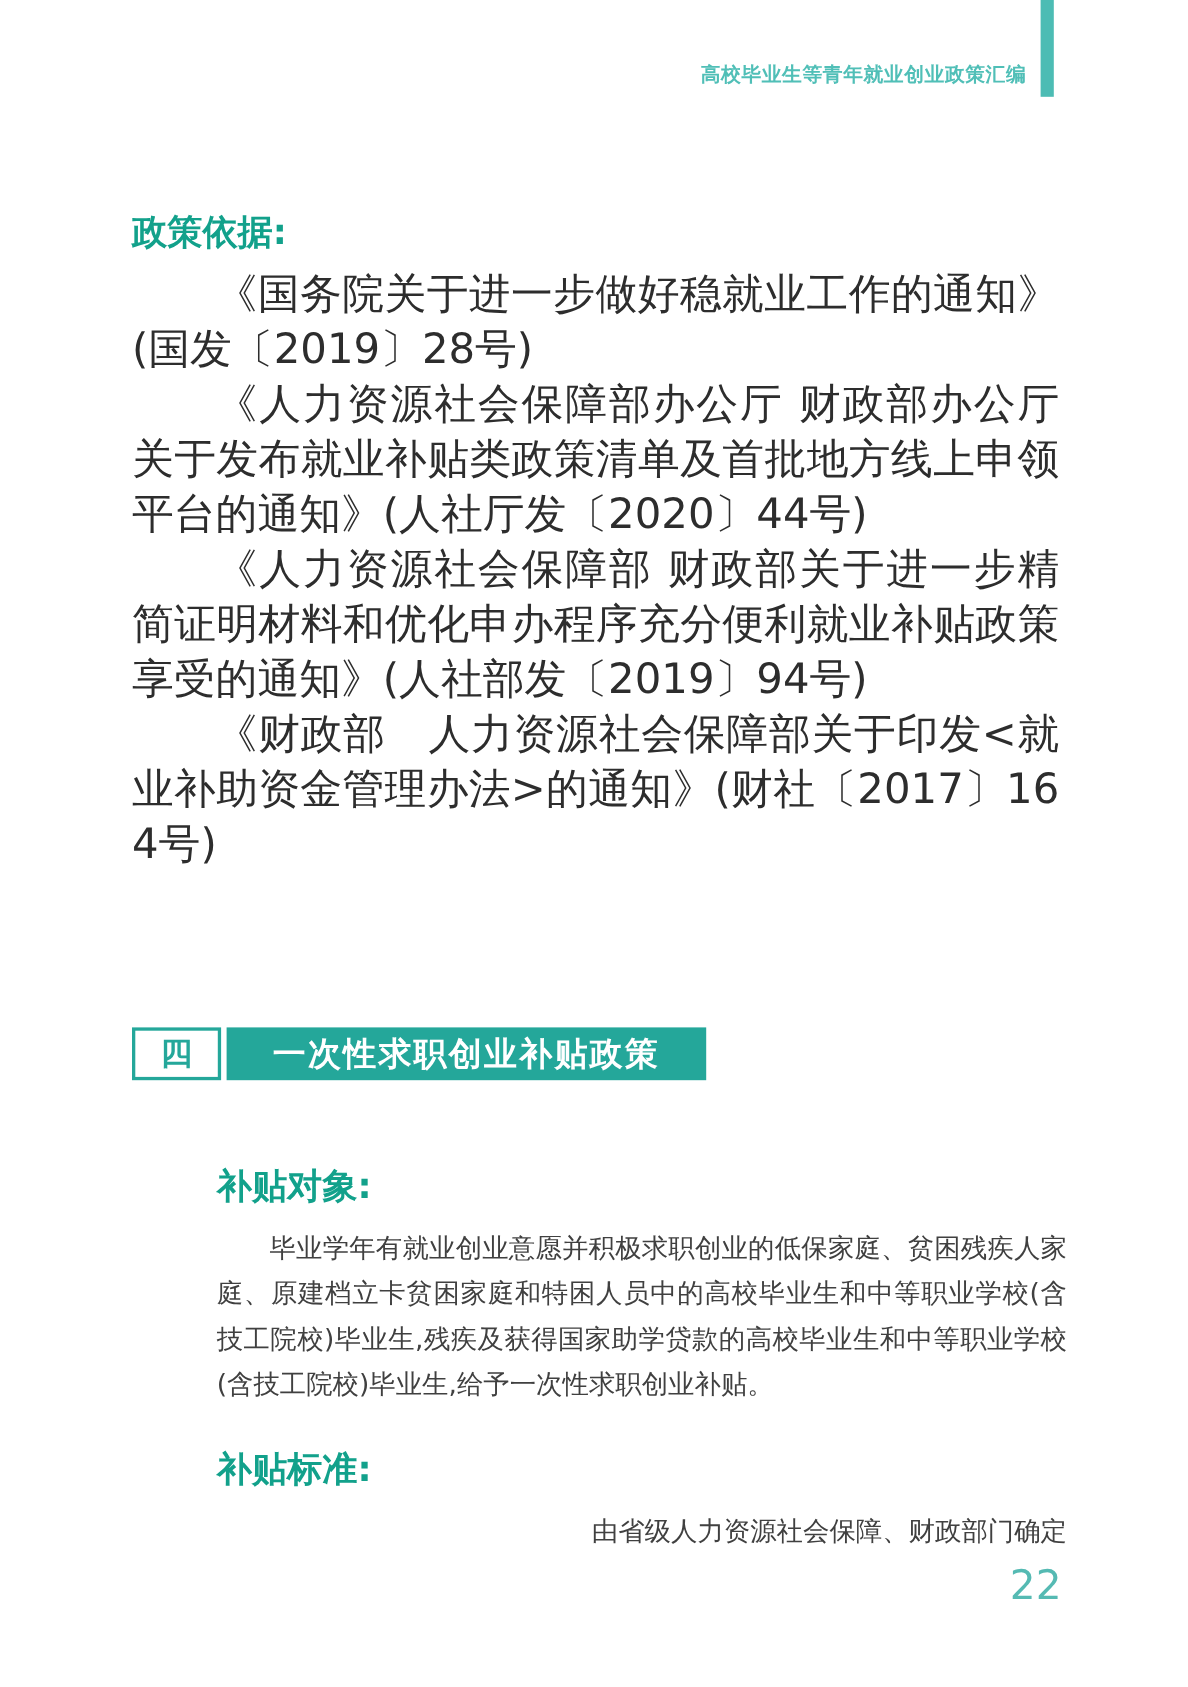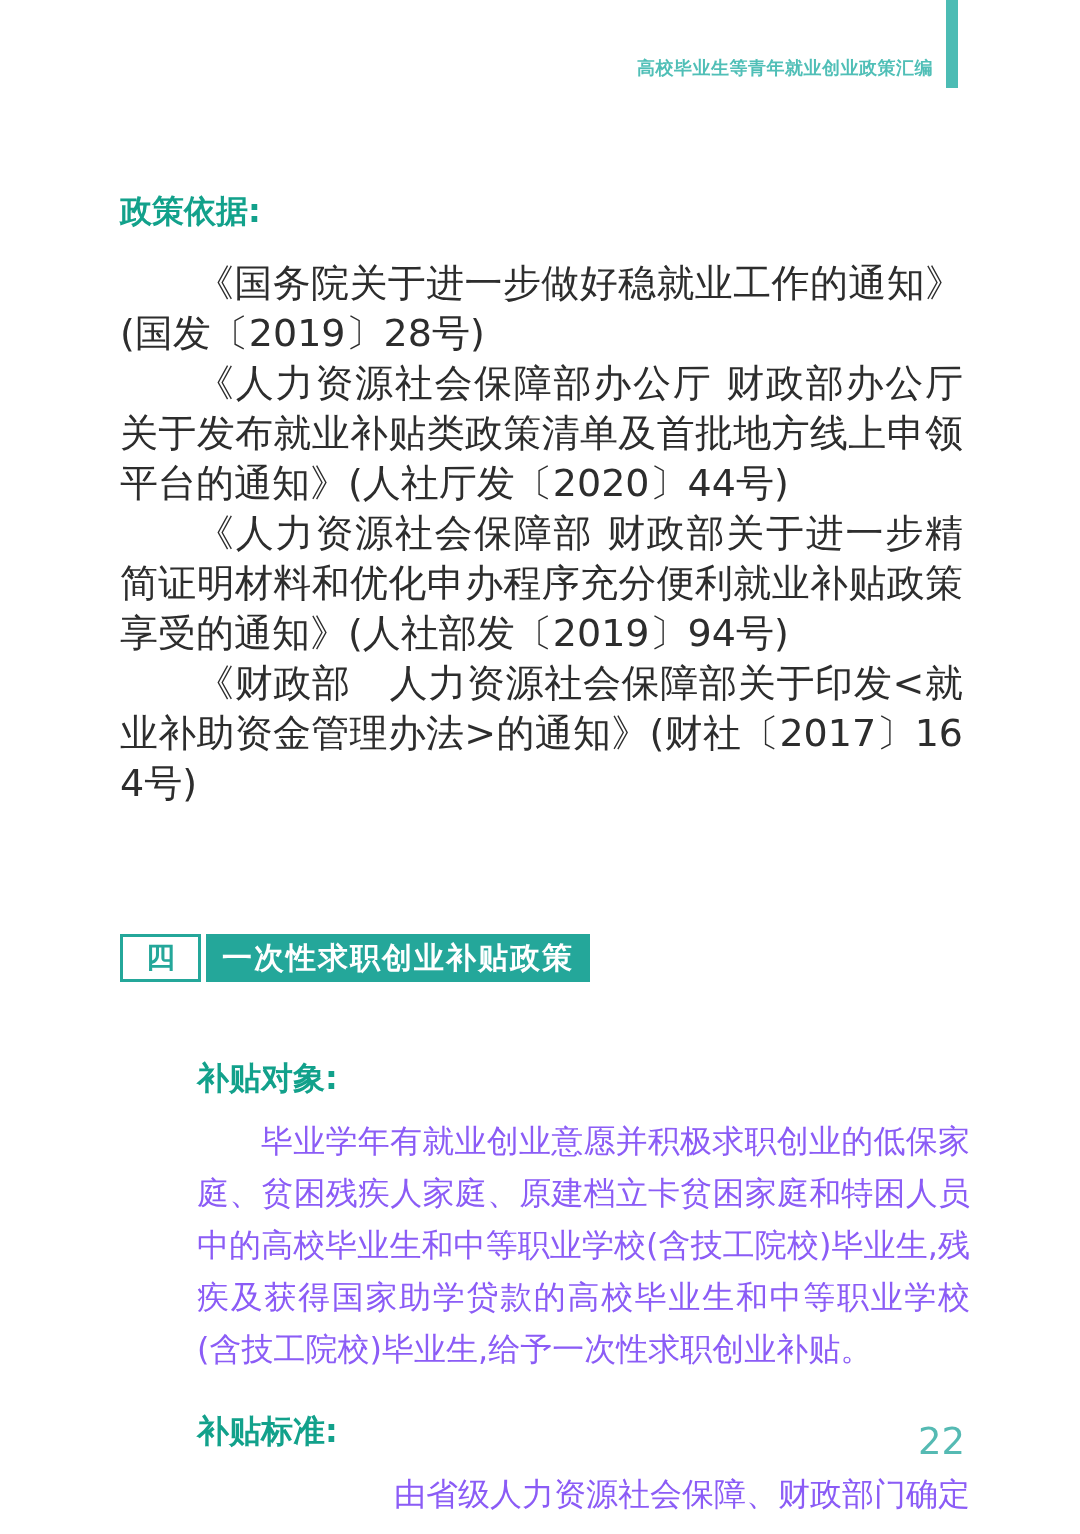--- a/index.html
+++ b/index.html
@@ -37,21 +37,21 @@
     left: 120px;
     top: 192px;
     width: 843px;
   }
   .h-teal {
     font-size: 32px;
     line-height: 38px;
     font-weight: bold;
     color: #12a18b;
   }
-  .content .h-teal { margin-bottom: 28px; }
+  .content .h-teal { margin-bottom: 12px; }
   .policy-item {
     font-size: 38px;
     line-height: 50px;
     color: #2d2d2d;
     text-align: justify;
     text-indent: 2em;
     word-break: break-all;
   }
   
   .banner {
@@ -67,43 +67,43 @@
     border: 3px solid #24a79a;
     background: #ffffff;
     color: #24a79a;
     display: flex;
     align-items: center;
     justify-content: center;
     font-size: 29px;
     font-weight: bold;
   }
   .banner-title {
-    width: 384px;
+    width: 436px;
     margin-left: 5px;
     background: #24a79a;
     color: #ffffff;
     display: flex;
     align-items: center;
     justify-content: center;
     font-size: 30px;
     font-weight: bold;
     letter-spacing: 2px;
   }
   
   .subsection {
     position: absolute;
     left: 197px;
     top: 1022px;
     width: 773px;
   }
   .subsection .h-teal { margin-bottom: 18px; margin-top: 37px; }
   .sub-par {
-    font-size: 32px;
-    line-height: 52px;
-    color: #8b5cf6;
+    font-size: 24px;
+    line-height: 41px;
+    color: #404040;
     text-align: justify;
     text-indent: 2em;
     word-break: break-all;
   }
   .h-standard { margin-top: 12px; }
   .standard-par { text-align: right; }
   
   .page-number {
     position: absolute;
     left: 918px;

